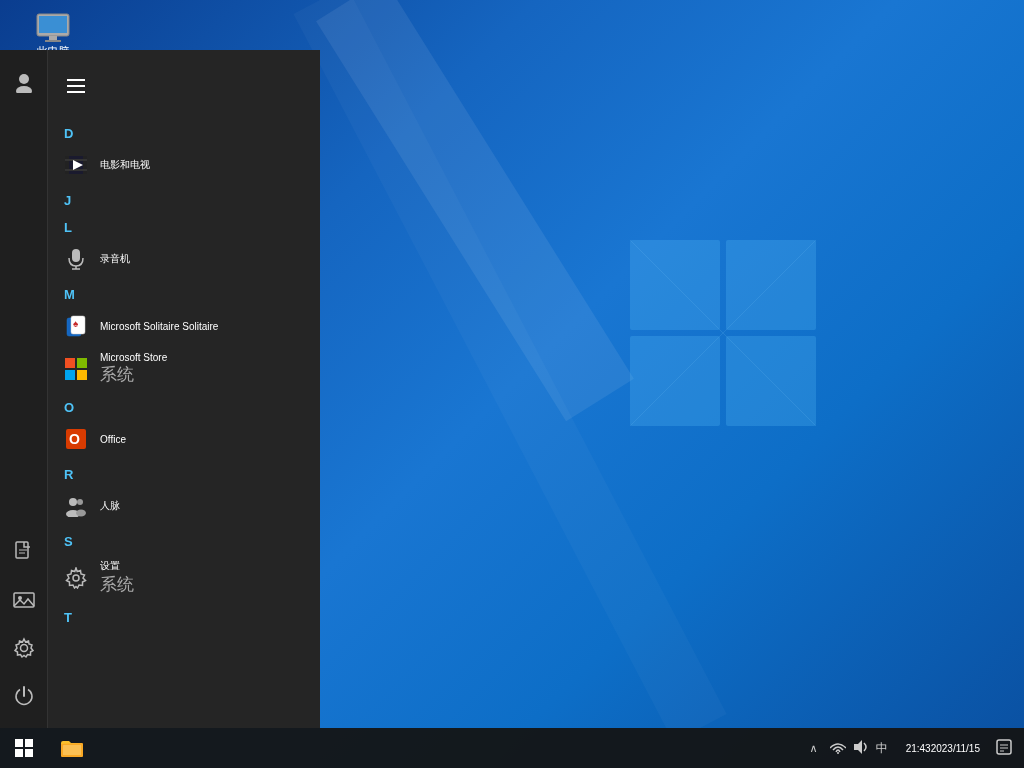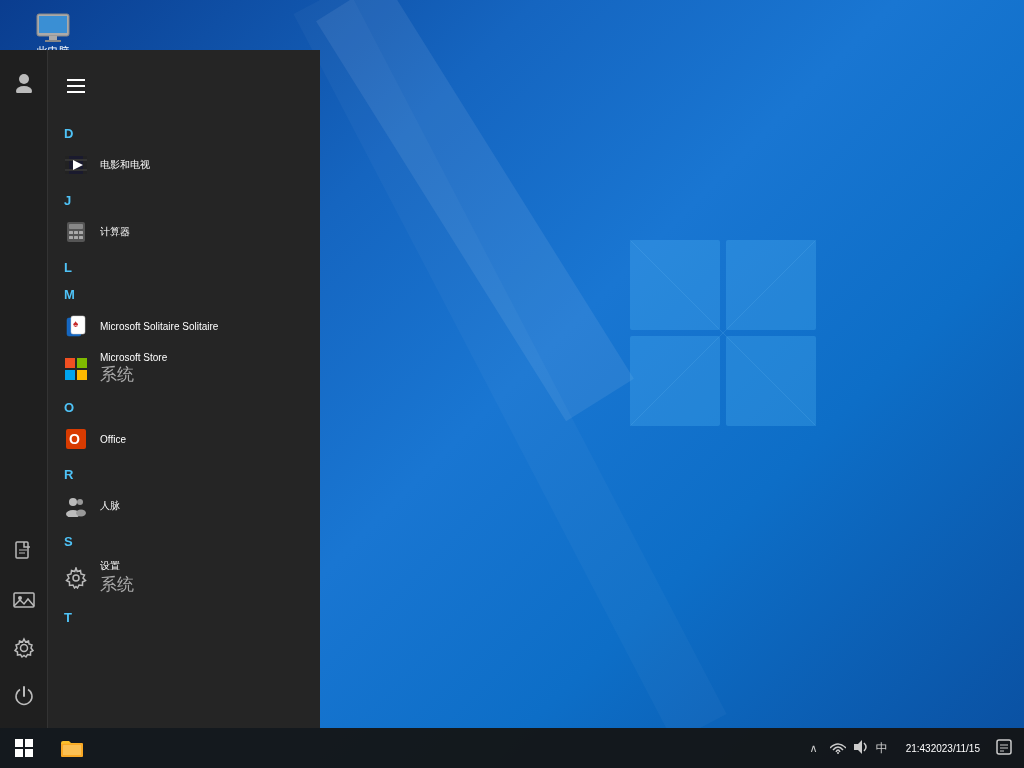--- a/index.html
+++ b/index.html
@@ -321,37 +321,33 @@
         <rect x="18" y="0" width="4" height="18" fill="#222"></rect>
         <rect x="0" y="3" width="22" height="2" fill="#333"></rect>
         <rect x="0" y="13" width="22" height="2" fill="#333"></rect>
         <polygon points="8,4 18,9 8,14" fill="white"></polygon>
       </svg>
     </div>
     <span class="app-name">电影和电视</span>
   </div>
 
   <div class="section-letter">J</div>
-  <div class="app-item">
-    <div class="app-icon">
-      <svg width="20" height="22" viewBox="0 0 20 22">
-        <rect x="1" y="1" width="18" height="20" rx="2" fill="#555"></rect>
-        <rect x="3" y="3" width="14" height="5" rx="1" fill="#888"></rect>
-        <rect x="3" y="10" width="4" height="3" rx="0.5" fill="#aaa"></rect>
-        <rect x="8" y="10" width="4" height="3" rx="0.5" fill="#aaa"></rect>
-        <rect x="13" y="10" width="4" height="3" rx="0.5" fill="#aaa"></rect>
-        <rect x="3" y="15" width="4" height="3" rx="0.5" fill="#aaa"></rect>
-        <rect x="8" y="15" width="4" height="3" rx="0.5" fill="#aaa"></rect>
-        <rect x="13" y="15" width="4" height="3" rx="0.5" fill="#aaa"></rect>
-      </svg>
-    </div>
-    <span class="app-name">计算器</span>
-  </div>
 
   <div class="section-letter">L</div>
+  <div class="app-item">
+    <div class="app-icon">
+      <svg width="18" height="22" viewBox="0 0 18 22">
+        <rect x="5" y="1" width="8" height="13" rx="4" fill="#bbb"></rect>
+        <path d="M2 10 Q2 18 9 18 Q16 18 16 10" fill="none" stroke="#bbb" stroke-width="1.5"></path>
+        <line x1="9" y1="18" x2="9" y2="21" stroke="#bbb" stroke-width="1.5"></line>
+        <line x1="5" y1="21" x2="13" y2="21" stroke="#bbb" stroke-width="1.5"></line>
+      </svg>
+    </div>
+    <span class="app-name">录音机</span>
+  </div>
 
   <div class="section-letter">M</div>
   <div class="app-item">
     <div class="app-icon">
       <svg width="22" height="22" viewBox="0 0 22 22">
 
         <rect x="2" y="3" width="14" height="18" rx="2" fill="#1565c0" stroke="#1976d2" stroke-width="0.5"></rect>
 
         <rect x="6" y="1" width="14" height="18" rx="2" fill="white" stroke="#ccc" stroke-width="0.5"></rect>
         <text x="8" y="12" font-size="10" fill="#c62828" font-weight="bold">♠</text>

